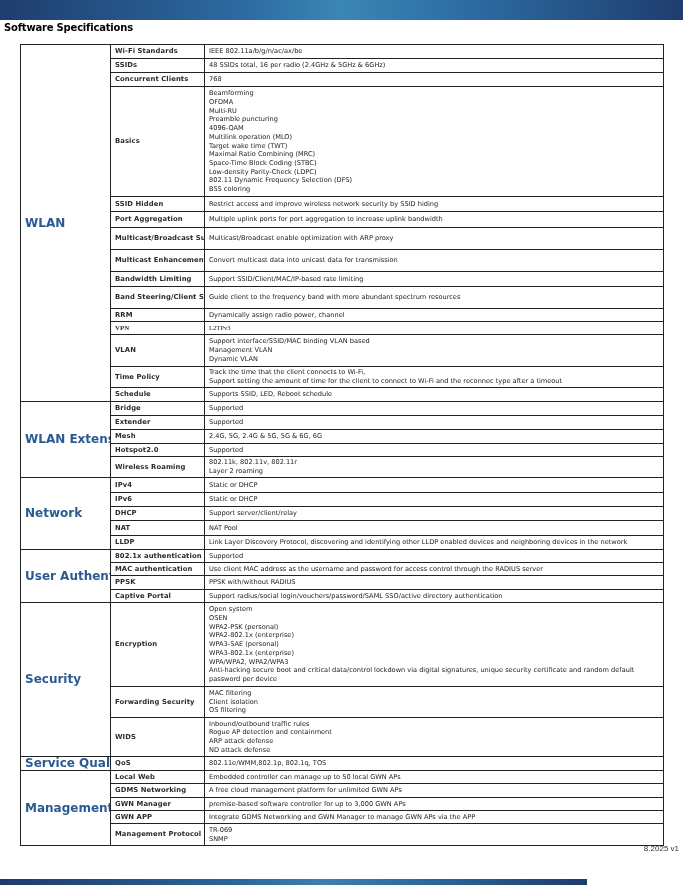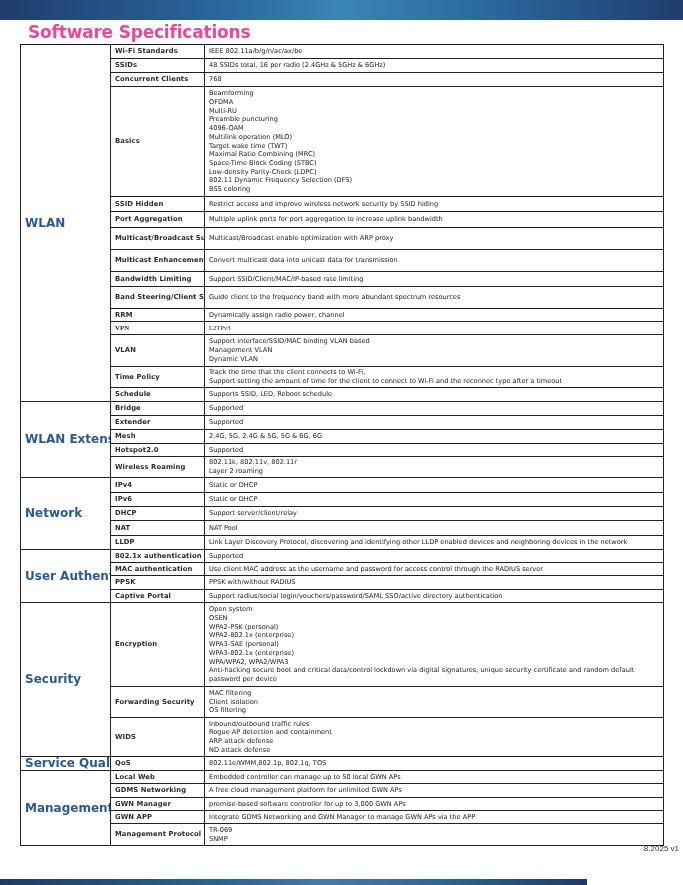--- a/index.html
+++ b/index.html
@@ -7,23 +7,23 @@
     width: 683px; height: 885px; position: relative; overflow: hidden;
     background: #ffffff;
     font-family: "DejaVu Sans", "Liberation Sans", sans-serif;
     color: #1a1a1a;
   }
   .top-bar {
     position: absolute; left: 0; top: 0; width: 683px; height: 20px;
     background: linear-gradient(90deg, #1f3d6e 0%, #2c6aa0 35%, #3a86b5 50%, #2c6aa0 70%, #1f3d6e 100%);
   }
   .page-title {
-    position: absolute; left: 28px; top: 22px;
+    position: absolute; left: 4px; top: 22px;
     font-family: "DejaVu Sans", sans-serif; font-weight: bold;
-    font-size: 17px; color: #ec4899; letter-spacing: -0.2px;
+    font-size: 10px; color: #000000; letter-spacing: -0.2px;
   }
   table.spec {
     position: absolute; left: 20px; top: 44px; width: 643px;
     border-collapse: collapse; table-layout: fixed;
     font-size: 7px; line-height: 8.7px;
   }
   table.spec td {
     border: 1px solid #222; padding: 1px 4px; vertical-align: middle;
     overflow: hidden; white-space: nowrap;
   }

